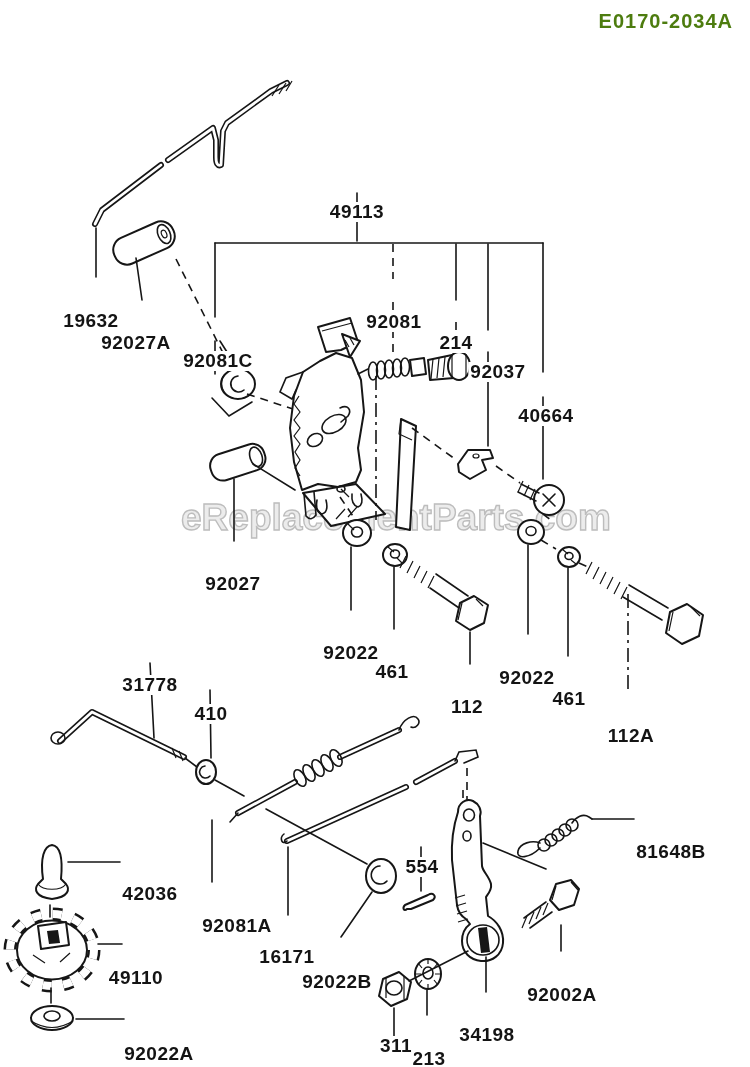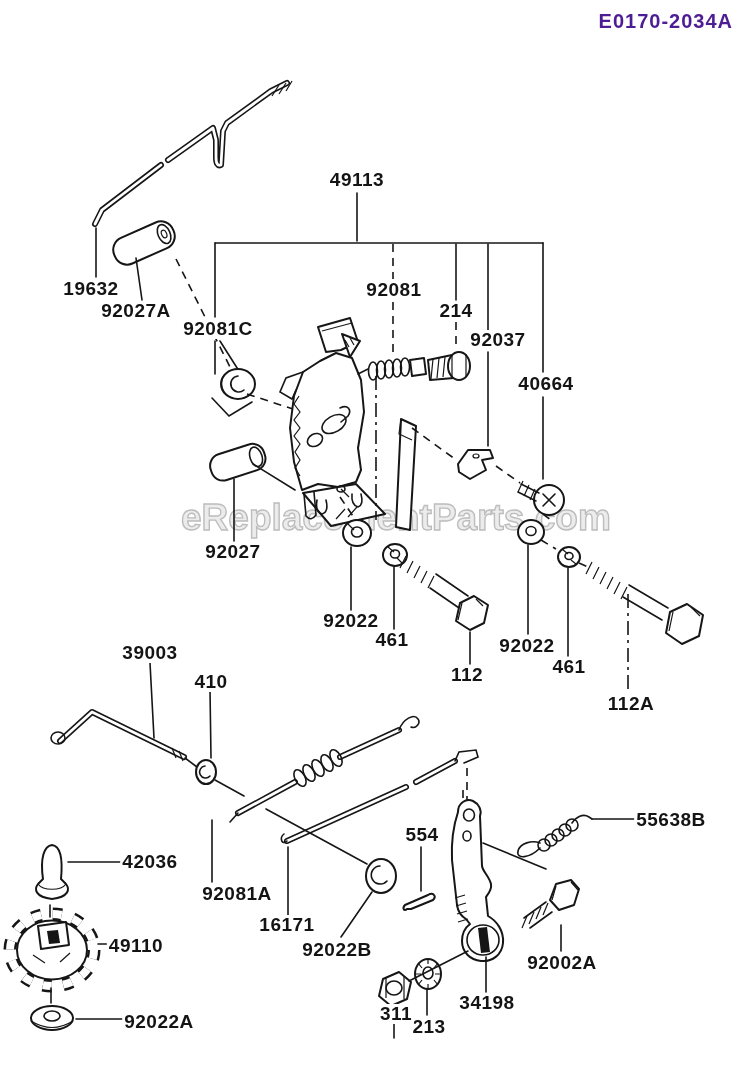--- a/index.html
+++ b/index.html
@@ -10,23 +10,23 @@
   .thin{stroke:#161616;stroke-width:1.6;fill:none;stroke-linecap:round;}
   .hair{stroke:#161616;stroke-width:1.2;fill:none;}
   .dash{stroke:#161616;stroke-width:1.6;fill:none;stroke-dasharray:8 6;}
   .dashdot{stroke:#161616;stroke-width:1.6;fill:none;stroke-dasharray:14 5 3 5;}
   .to{stroke:#161616;stroke-width:6;fill:none;stroke-linecap:round;stroke-linejoin:round;}
   .ti{stroke:#ffffff;stroke-width:2.8;fill:none;stroke-linecap:round;stroke-linejoin:round;}
   .gearB{stroke:#161616;stroke-width:13;fill:none;stroke-dasharray:9 11.5;}
   .gearW{stroke:#ffffff;stroke-width:8;fill:none;stroke-dasharray:9 11.5;}
   .part-label{position:absolute;transform:translateX(-50%);font-size:19px;font-weight:700;
               letter-spacing:0.5px;color:#141414;background:#fff;padding:0 2px;line-height:20px;
-              white-space:nowrap;}
+              white-space:nowrap;margin-top:32px;}
   .doc-number{position:absolute;top:10px;right:17px;font-size:20px;font-weight:700;
-              letter-spacing:1px;color:#4c1d95;}
+              letter-spacing:1px;color:#4d7c0f;}
   .watermark{position:absolute;left:181px;top:497px;font-size:37px;font-weight:700;
              letter-spacing:0px;color:#ececec;-webkit-text-stroke:1.4px #bdbdbd;
              white-space:nowrap;}
 </style>
 </head>
 <body>
 
 <div class="stage">
 
   <div class="watermark">eReplacementParts.com</div>
@@ -310,30 +310,30 @@
       <div class="part-label" style="left: 456px; top: 301px;">214</div>
       <div class="part-label" style="left: 498px; top: 330px;">92037</div>
       <div class="part-label" style="left: 546px; top: 374px;">40664</div>
       <div class="part-label" style="left: 233px; top: 542px;">92027</div>
       <div class="part-label" style="left: 351px; top: 611px;">92022</div>
       <div class="part-label" style="left: 392px; top: 630px;">461</div>
       <div class="part-label" style="left: 467px; top: 665px;">112</div>
       <div class="part-label" style="left: 527px; top: 636px;">92022</div>
       <div class="part-label" style="left: 569px; top: 657px;">461</div>
       <div class="part-label" style="left: 631px; top: 694px;">112A</div>
-      <div class="part-label" style="left: 150px; top: 643px;">39003</div>
+      <div class="part-label" style="left: 150px; top: 643px;">31778</div>
       <div class="part-label" style="left: 211px; top: 672px;">410</div>
       <div class="part-label" style="left: 150px; top: 852px;">42036</div>
       <div class="part-label" style="left: 136px; top: 936px;">49110</div>
       <div class="part-label" style="left: 159px; top: 1012px;">92022A</div>
       <div class="part-label" style="left: 237px; top: 884px;">92081A</div>
       <div class="part-label" style="left: 287px; top: 915px;">16171</div>
       <div class="part-label" style="left: 337px; top: 940px;">92022B</div>
       <div class="part-label" style="left: 422px; top: 825px;">554</div>
-      <div class="part-label" style="left: 671px; top: 810px;">55638B</div>
+      <div class="part-label" style="left: 671px; top: 810px;">81648B</div>
       <div class="part-label" style="left: 562px; top: 953px;">92002A</div>
       <div class="part-label" style="left: 487px; top: 993px;">34198</div>
       <div class="part-label" style="left: 429px; top: 1017px;">213</div>
       <div class="part-label" style="left: 396px; top: 1004px;">311</div>
     </div>
 
   <div class="doc-number">E0170-2034A</div>
 </div>
 
 </body></html>

